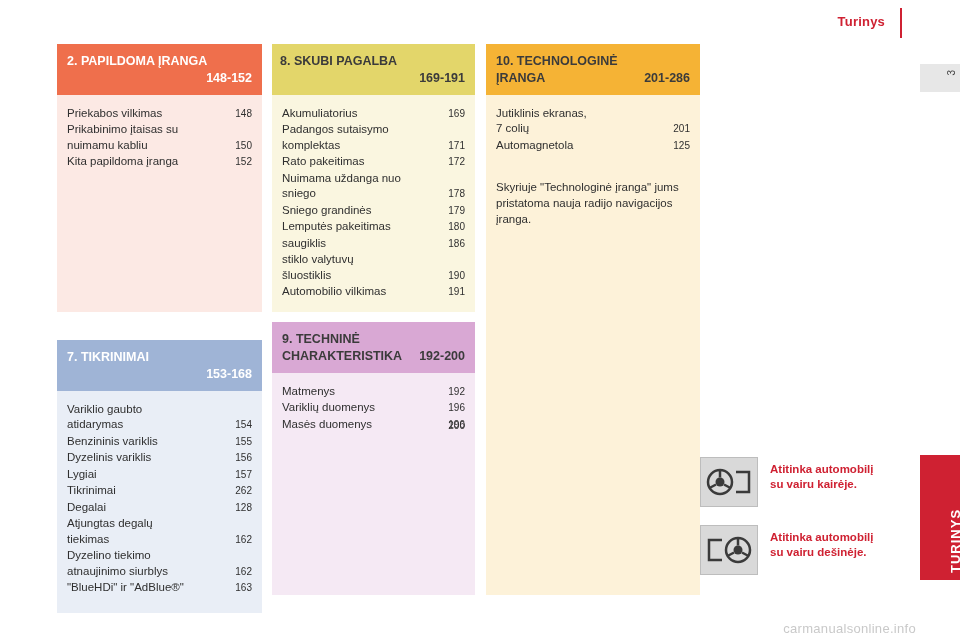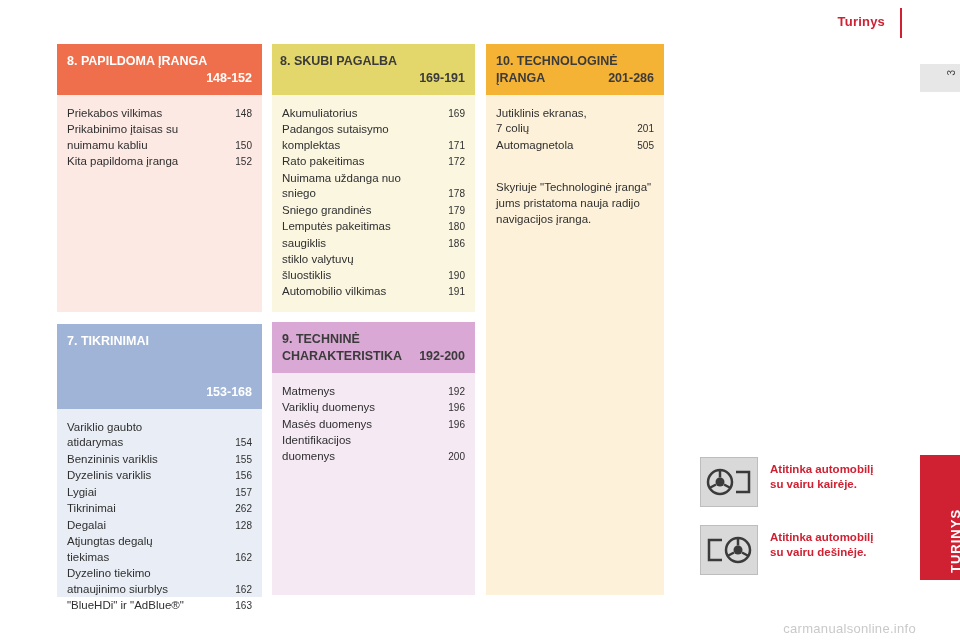--- a/index.html
+++ b/index.html
@@ -119,30 +119,30 @@
     margin-top: 26px;
     font-size: 11.5px;
     line-height: 16px;
     color: #2f2f2f;
   }
 
   
   #card6 { left: 57px; top: 44px; width: 205px; height: 268px; background: #fce9e4; }
   #card6 .card-head { background: #ef6f4c; color: #ffffff; }
   
-  #card7 { left: 57px; top: 324px; width: 205px; height: 273px; background: #e9eef6; }
+  #card7 { left: 57px; top: 340px; width: 205px; height: 273px; background: #e9eef6; }
   #card7 .card-head { background: #9fb4d6; color: #ffffff; }
   
   #card8 { left: 272px; top: 44px; width: 203px; height: 268px; background: #faf6e0; }
   #card8 .card-head { background: #e3d66a; color: #3b3b3b; padding-left: 8px; }
   
   #card9 { left: 272px; top: 322px; width: 203px; height: 273px; background: #f5e9f4; }
   #card9 .card-head { background: #d9a8d4; color: #3b3b3b; }
   
-  #card10 { left: 486px; top: 44px; width: 178px; height: 551px; background: #fdf2d9; }
+  #card10 { left: 486px; top: 44px; width: 214px; height: 551px; background: #fdf2d9; }
   #card10 .card-head { background: #f5b335; color: #3b3b3b; }
 
   
   .head-row {
     display: block;
     overflow: hidden;
   }
   .head-num {
     float: right;
   }
@@ -191,21 +191,21 @@
 
 <div class="rail-top"></div>
 <div class="rail-page-no">3</div>
 <div class="rail-tab">
   <span>TURINYS</span>
 </div>
 
 <div class="card" id="card6">
   <div class="card-head">
     <span class="head-row">
-      <span>8. PAPILDOMA ĮRANGA</span>
+      <span>2. PAPILDOMA ĮRANGA</span>
     </span>
     <span class="head-row" style="text-align:right;">
       <span>148-152</span>
     </span>
   </div>
   <div class="card-body">
     <div class="entry">
       <span class="txt">Priekabos vilkimas</span>
       <span class="pg">148</span>
     </div>
@@ -219,21 +219,21 @@
       <span class="pg">152</span>
     </div>
   </div>
 </div>
 
 <div class="card" id="card7">
   <div class="card-head">
     <span class="head-row">
       <span>7. TIKRINIMAI</span>
     </span>
-    <span class="head-row" style="text-align:right;margin-top:34px;">
+    <span class="head-row" style="text-align:right;">
       <span>153-168</span>
     </span>
   </div>
   <div class="card-body">
     <div class="entry">
       <span class="txt">Variklio gaubto
   atidarymas</span>
       <span class="pg">154</span>
     </div>
     <div class="entry">
@@ -340,22 +340,20 @@
     </div>
     <div class="entry">
       <span class="txt">Variklių duomenys</span>
       <span class="pg">196</span>
     </div>
     <div class="entry">
       <span class="txt">Masės duomenys</span>
       <span class="pg">196</span>
     </div>
     <div class="entry">
-      <span class="txt">Identifikacijos
-  duomenys</span>
       <span class="pg">200</span>
     </div>
   </div>
 </div>
 
 <div class="card" id="card10">
   <div class="card-head">
     <span class="head-row">
       <span style="white-space:pre-line;">10. TECHNOLOGINĖ
     ĮRANGA</span>
@@ -363,21 +361,21 @@
     </span>
   </div>
   <div class="card-body">
     <div class="entry">
       <span class="txt">Jutiklinis ekranas,
   7 colių</span>
       <span class="pg">201</span>
     </div>
     <div class="entry">
       <span class="txt">Automagnetola</span>
-      <span class="pg">505</span>
+      <span class="pg">125</span>
     </div>
     <div class="note">Skyriuje "Technologinė
 įranga" jums pristatoma
 nauja radijo navigacijos
 įranga.</div>
   </div>
 </div>
 
 <div class="picto" id="picto1">
   <svg width="56" height="48" viewBox="0 0 56 48">

